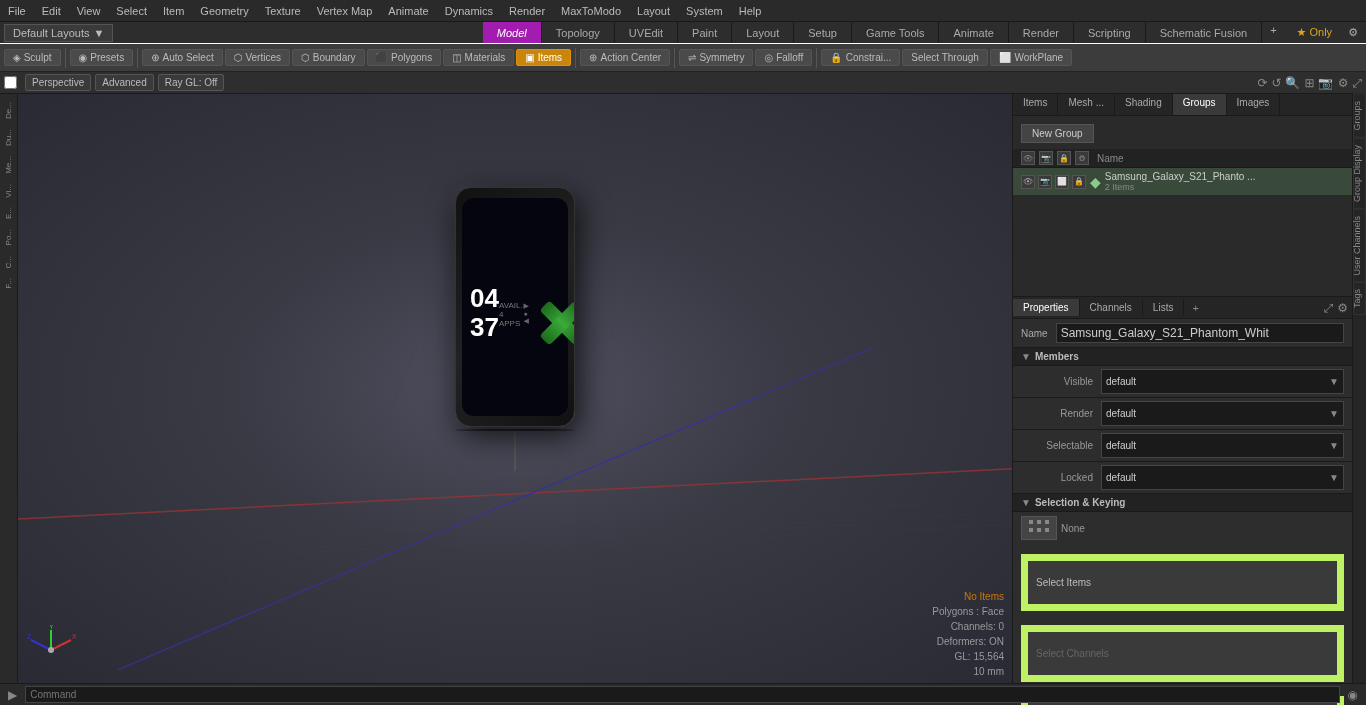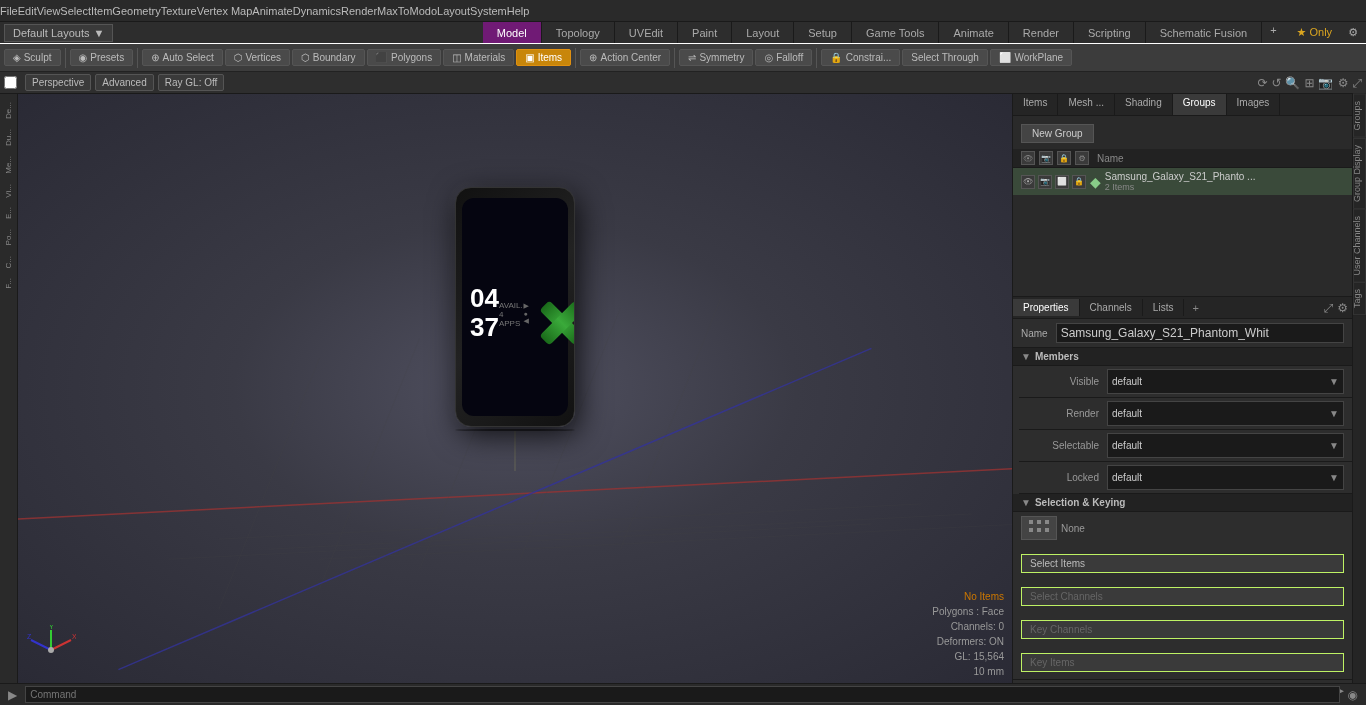--- a/index.html
+++ b/index.html
@@ -1,27 +1,27 @@
 <!DOCTYPE html>
 <html><head>
   <meta charset="utf-8">
   <style>
     * { margin: 0; padding: 0; box-sizing: border-box; }
     body { width: 1366px; height: 705px; background: #3a3a3a; font-family: Arial, sans-serif; font-size: 11px; color: #ccc; overflow: hidden; }
 
     
     #top-menu { display: flex; align-items: center; height: 22px; background: #2a2a2a; border-bottom: 1px solid #1a1a1a; }
-    #top-menu .menu-item { padding: 2px 0; color: #bbb; cursor: pointer; font-size: 11px; }
+    #top-menu .menu-item { padding: 2px 8px; color: #bbb; cursor: pointer; font-size: 11px; }
 
     
     #layout-bar { display: flex; align-items: center; height: 22px; background: #2d2d2d; border-bottom: 1px solid #ffffff; }
     #layout-bar .layout-dropdown { padding: 2px 8px; color: #bbb; font-size: 11px; border: 1px solid #555; background: #3a3a3a; margin-left: 4px; display: flex; align-items: center; gap: 4px; }
     #layout-bar .mode-tabs { display: flex; margin-left: auto; height: 100%; }
     #layout-bar .mode-tab { padding: 2px 14px; color: #aaa; font-size: 11px; cursor: pointer; display: flex; align-items: center; border-right: 1px solid #1a1a1a; }
-    #layout-bar .mode-tab.active { background: #701a75; color: #fff; }
+    #layout-bar .mode-tab.active { background: #a21caf; color: #fff; font-style: italic; }
     #layout-bar .plus-btn { padding: 2px 8px; color: #aaa; }
     #layout-bar .star-only { padding: 2px 8px; color: #daa520; font-size: 11px; margin-left: 4px; }
     #layout-bar .settings-icon { padding: 2px 8px; color: #aaa; }
 
     
     #toolbar { display: flex; align-items: center; height: 28px; background: #3c3c3c; border-bottom: 1px solid #222; gap: 2px; padding: 0 4px; }
     .tb-btn { padding: 2px 8px; background: #4a4a4a; border: 1px solid #555; border-radius: 2px; color: #bbb; font-size: 10px; cursor: pointer; display: flex; align-items: center; gap: 3px; white-space: nowrap; }
     .tb-btn.active { background: #c8860a; color: #fff; border-color: #e09010; }
     .tb-separator { width: 1px; height: 20px; background: #555; margin: 0 2px; }
 
@@ -87,31 +87,31 @@
     .ptab-icon { color: #888; font-size: 12px; cursor: pointer; }
 
     #name-row { display: flex; align-items: center; padding: 4px 8px; gap: 8px; background: #2d2d2d; border-bottom: 1px solid #1a1a1a; }
     #name-row label { color: #aaa; font-size: 10px; }
     #name-row input { flex: 1; background: #1a1a1a; border: 1px solid #444; color: #ccc; font-size: 12px; padding: 2px 4px; }
 
     
     .section-header { padding: 3px 8px; background: #222; display: flex; align-items: center; gap: 4px; cursor: pointer; border-bottom: 1px solid #1a1a1a; }
     .section-arrow { color: #888; font-size: 10px; }
     .section-title { color: #bbb; font-size: 10px; font-weight: bold; }
-    .prop-row { display: flex; align-items: center; padding: 3px 8px; border-bottom: 1px solid #1a1a1a; margin-left: 6px; }
+    .prop-row { display: flex; align-items: center; padding: 3px 8px; border-bottom: 1px solid #1a1a1a; }
     .prop-label { width: 80px; color: #999; font-size: 10px; text-align: right; padding-right: 8px; }
     .prop-select { flex: 1; background: #1a1a1a; border: 1px solid #444; color: #ccc; font-size: 10px; padding: 6px 4px; display: flex; align-items: center; justify-content: space-between; cursor: pointer; }
     .prop-select-arrow { color: #888; }
 
     
     #sel-keying { padding: 4px 8px; }
     .keying-icon-row { display: flex; gap: 4px; margin-bottom: 6px; align-items: center; }
     .keying-icon { width: 30px; height: 24px; background: #444; border: 1px solid #555; display: flex; align-items: center; justify-content: center; color: #888; font-size: 10px; cursor: pointer; }
     .keying-label { color: #999; font-size: 10px; }
-    .keying-btn { display: block; width: calc(100% - 0px); padding: 3px 8px; background: #3a3a3a; border: 1px solid #bef264; color: #bbb; font-size: 10px; cursor: pointer; margin-bottom: 3px; text-align: left; margin-top: 14px; }
+    .keying-btn { display: block; width: calc(100% - 0px); padding: 16px 8px; background: #3a3a3a; border: 7px solid #bef264; color: #bbb; font-size: 10px; cursor: pointer; margin-bottom: 3px; text-align: left; margin-top: 14px; }
     .keying-btn.disabled { color: #666; cursor: default; }
     .edge-tab { writing-mode: vertical-lr; font-size: 9px; color: #888; background: #252525; border: 1px solid #333; padding: 6px 3px; cursor: pointer; white-space: nowrap; transform: rotate(180deg); }
 
     
     #bottom-bar { height: 22px; background: #2a2a2a; border-top: 1px solid #1a1a1a; display: flex; align-items: center; gap: 4px; padding: 0 4px; }
     #cmd-toggle { color: #888; font-size: 12px; cursor: pointer; padding: 0 4px; }
     #cmd-input { flex: 1; background: #1a1a1a; border: 1px solid #444; color: #ccc; font-size: 10px; padding: 2px 4px; }
     #cmd-submit { color: #888; font-size: 12px; cursor: pointer; padding: 0 4px; }
 
     

